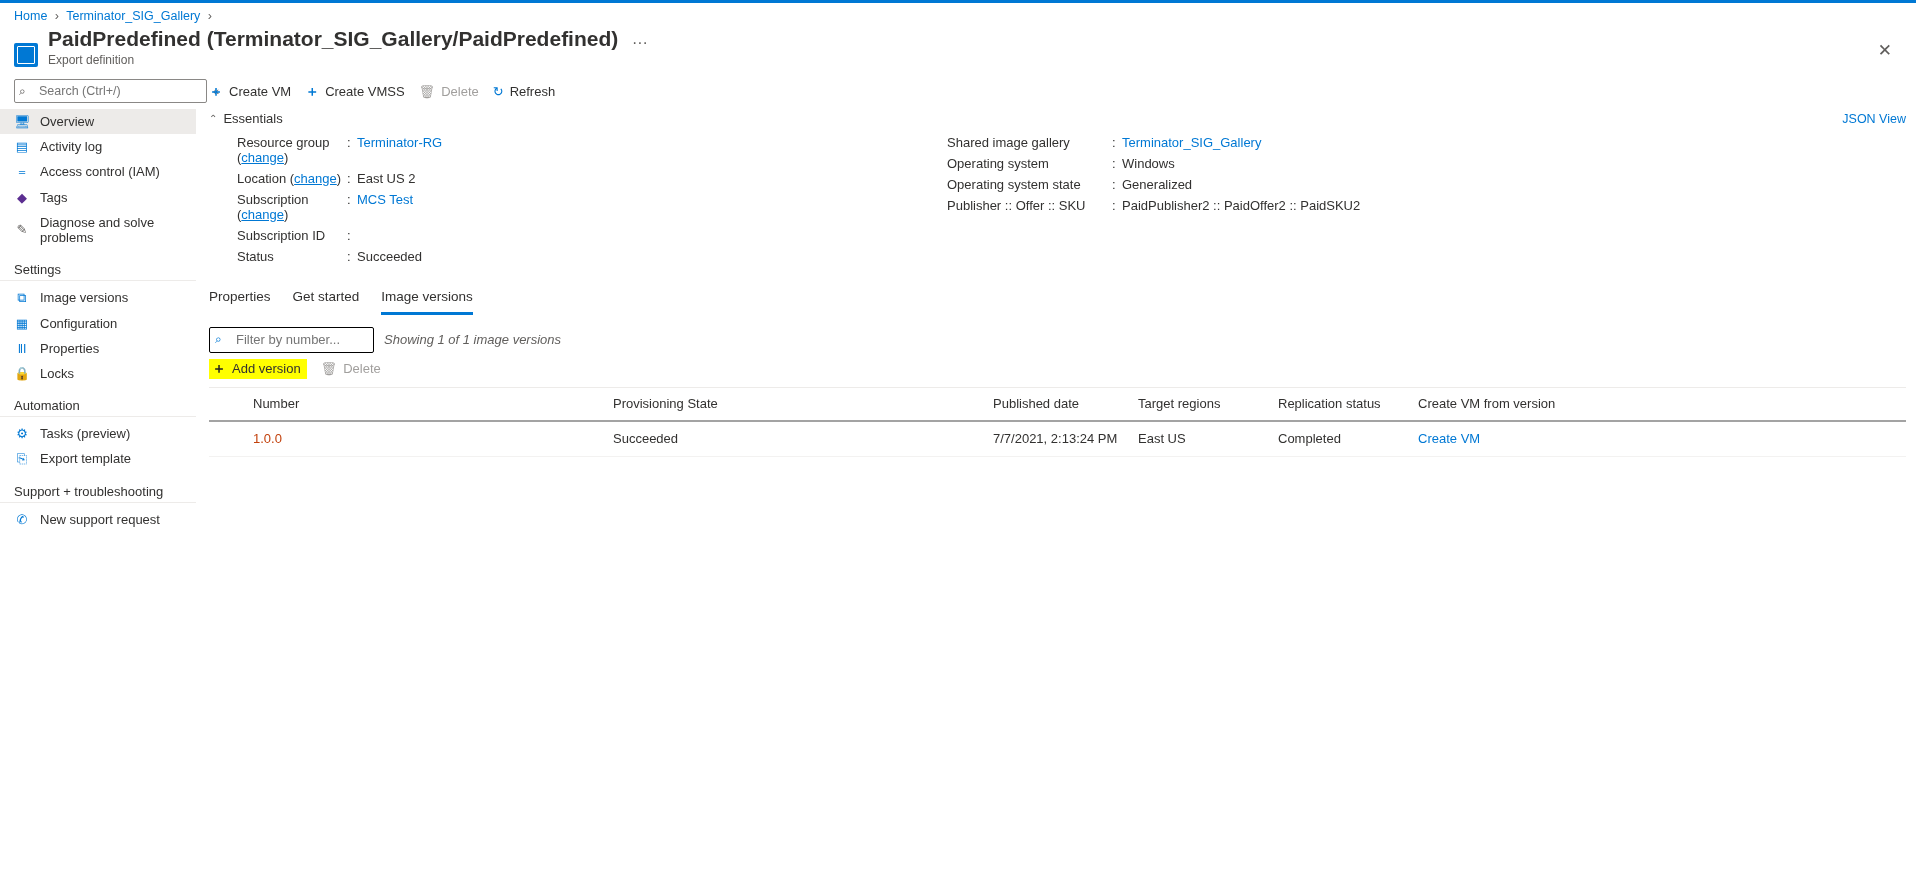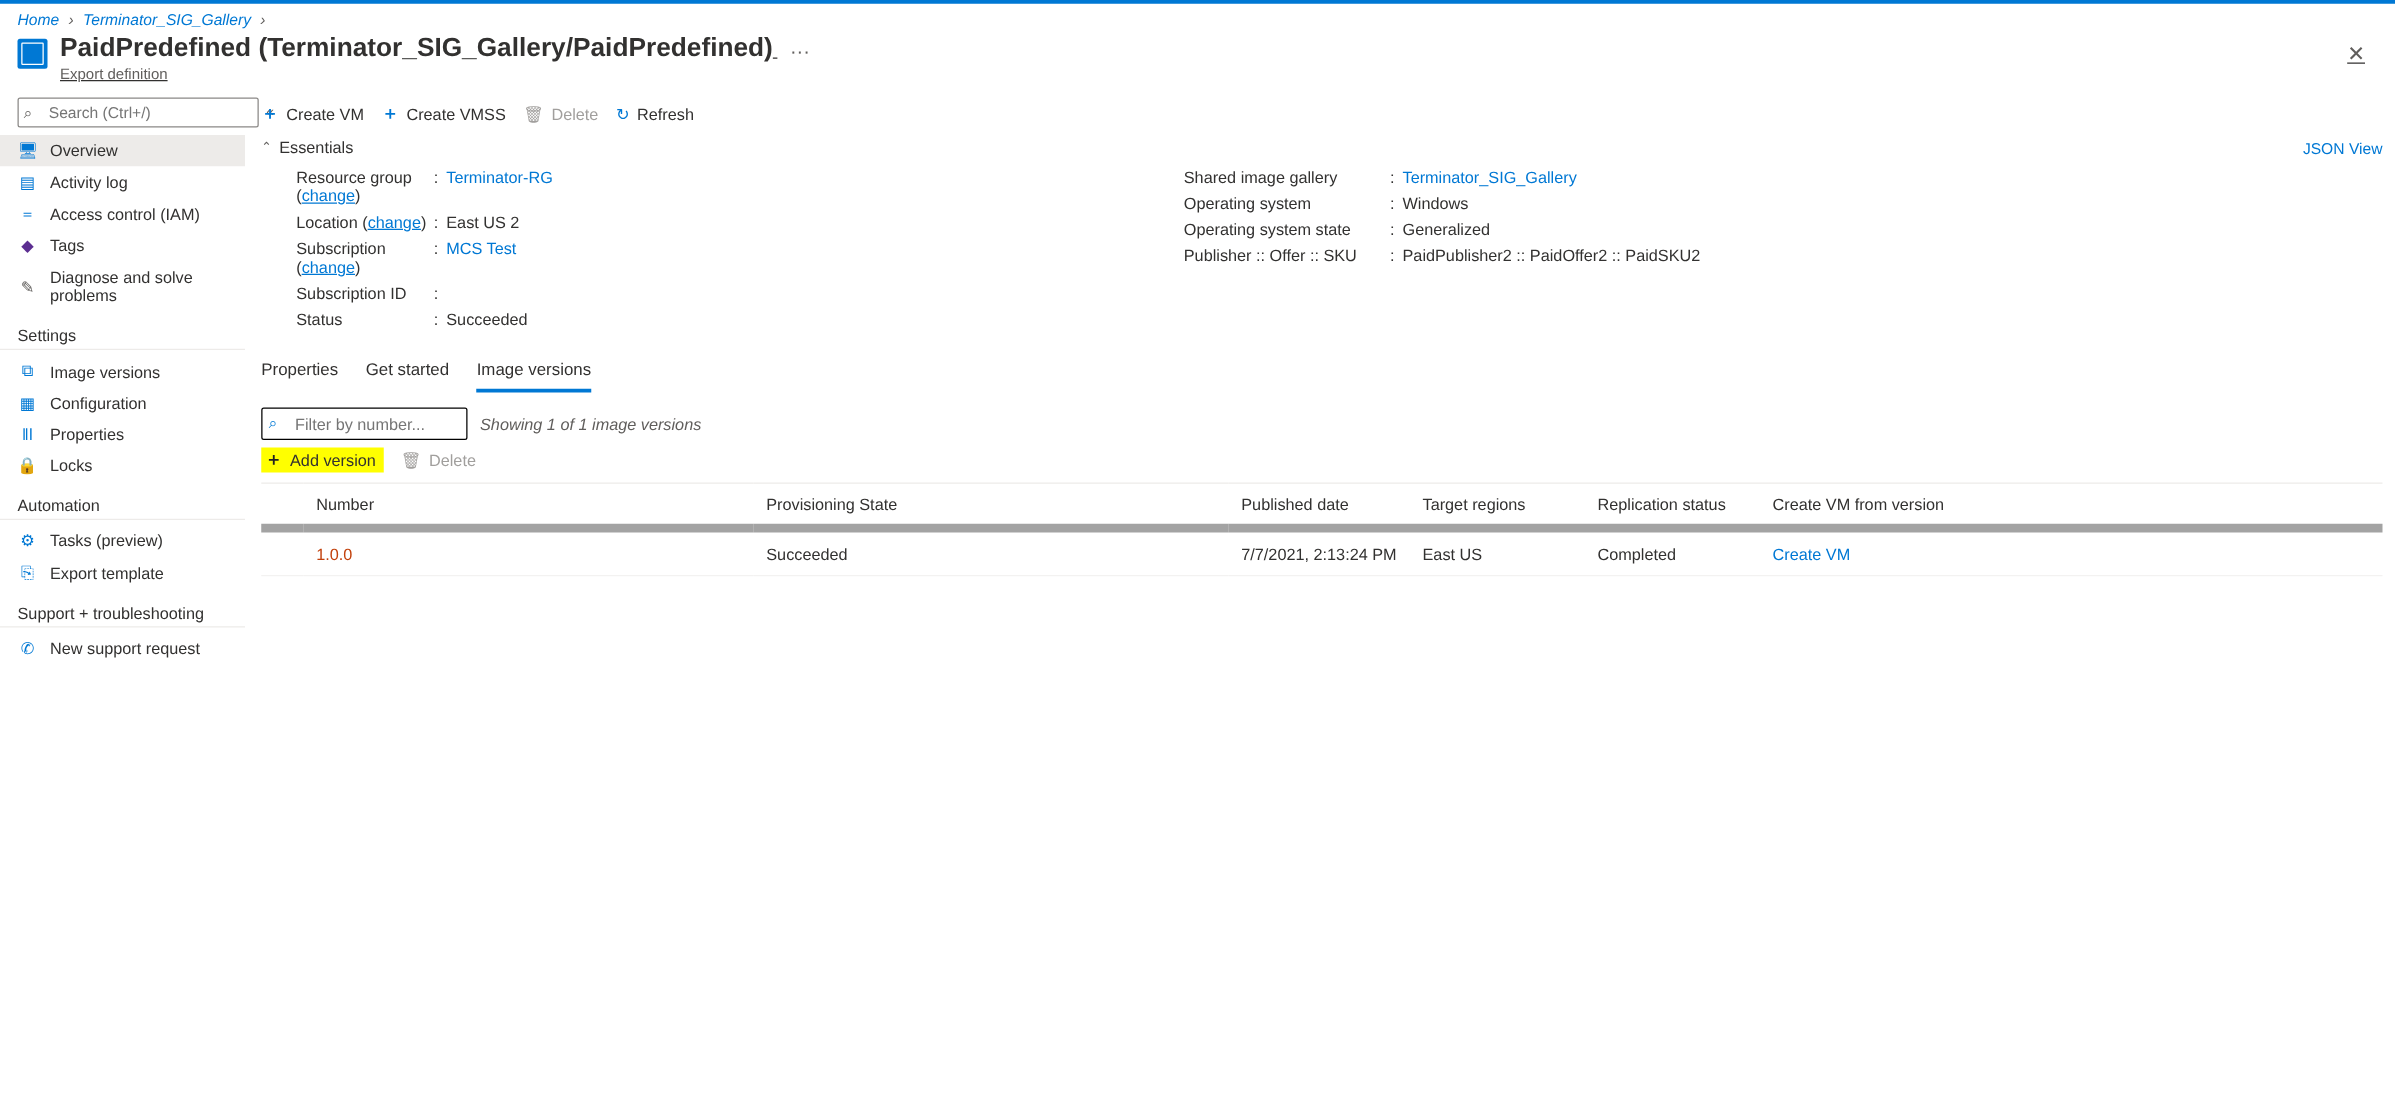--- a/index.html
+++ b/index.html
@@ -7,29 +7,27 @@
     font-family: "Segoe UI", Arial, sans-serif;
     font-size: 13px;
     color: #323130;
     background: #fff;
     overflow: hidden;
   }
   .top-bar { height: 3px; background: #0078d4; }
   .breadcrumb {
     padding: 6px 14px 4px 14px;
     font-size: 12.5px;
-    font-style: italic;
   }
   .breadcrumb a { color: #0078d4; text-decoration: none; }
   .breadcrumb .sep { color: #605e5c; margin: 0 4px; }
   .header-row {
     display: flex;
-    align-items: flex-start;
+    align-items: flex-end;
     padding: 0 14px 8px 14px;
-    text-decoration: underline;
   }
   .resource-icon {
     width: 24px; height: 24px;
     background: #0078d4;
     margin-right: 10px;
     margin-top: 4px;
     border-radius: 2px;
     position: relative;
     flex: none;
   }
@@ -148,21 +146,21 @@
     cursor:pointer;
   }
   .add-version .plus{ color:#222; font-weight:600; font-size:14px;}
   .del-btn { display:inline-flex; align-items:center; gap:6px; color:#a19f9d;}
   
   .grid { width:100%; border-collapse: collapse; font-size:13px;}
   .grid thead th {
     text-align:left; font-weight:400; color:#323130;
     padding: 8px 10px;
     border-top: 0.5px solid #edebe9;
-    border-bottom: 7px solid #a3a3a3;
+    border-bottom: 2px solid #a3a3a3;
   }
   .grid th.chk, .grid td.chk{ width:34px; padding-left: 6px;}
   .grid td { padding: 9px 10px; border-bottom: 1px solid #f3f2f1;}
   .grid .num a{ color:#c2410c; text-decoration:none;}
   .grid .createvm a{ color:#0078d4; text-decoration:none;}
   .grid td.chk input, .grid th.chk input{ visibility:hidden;}
   
   .hscroll { position:fixed; left:0; right:0; bottom:0; height:17px; overflow-x:scroll;}
   .hscroll-inner{ width:3000px; height:1px;}
   

